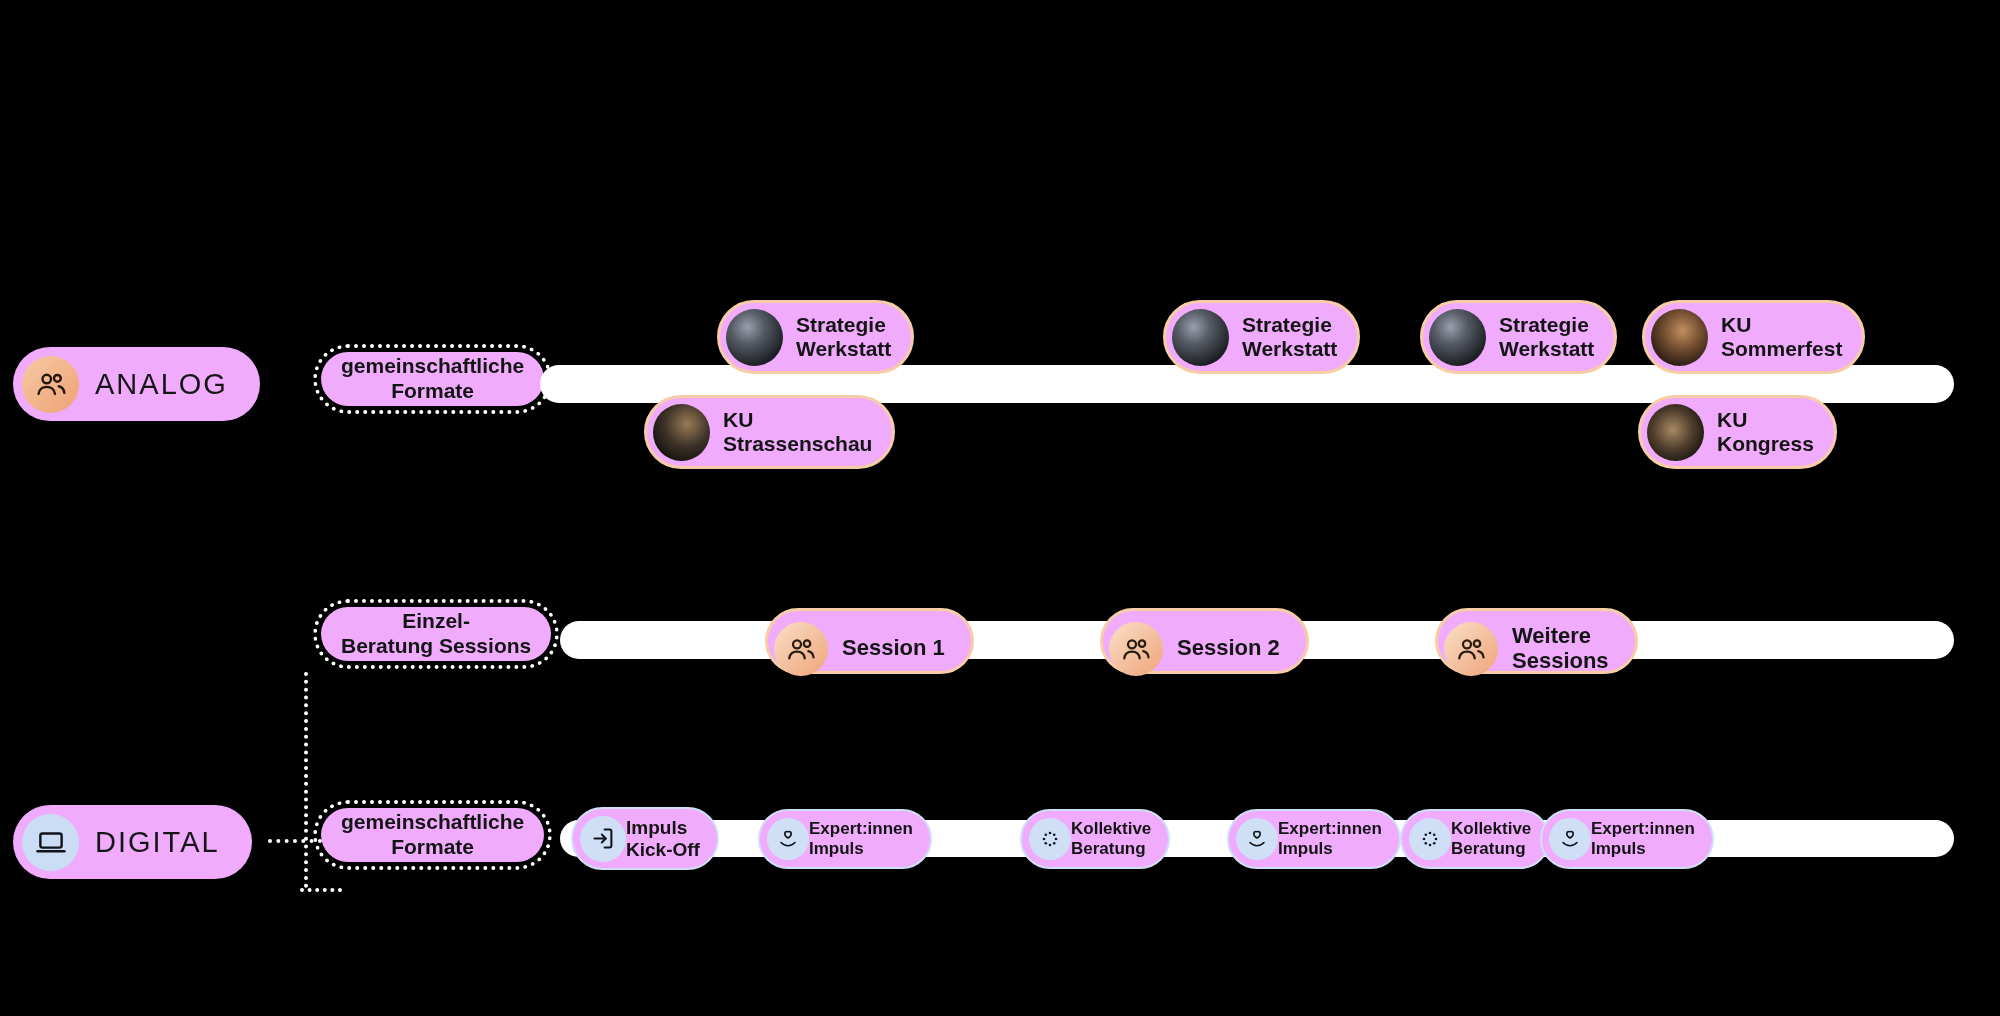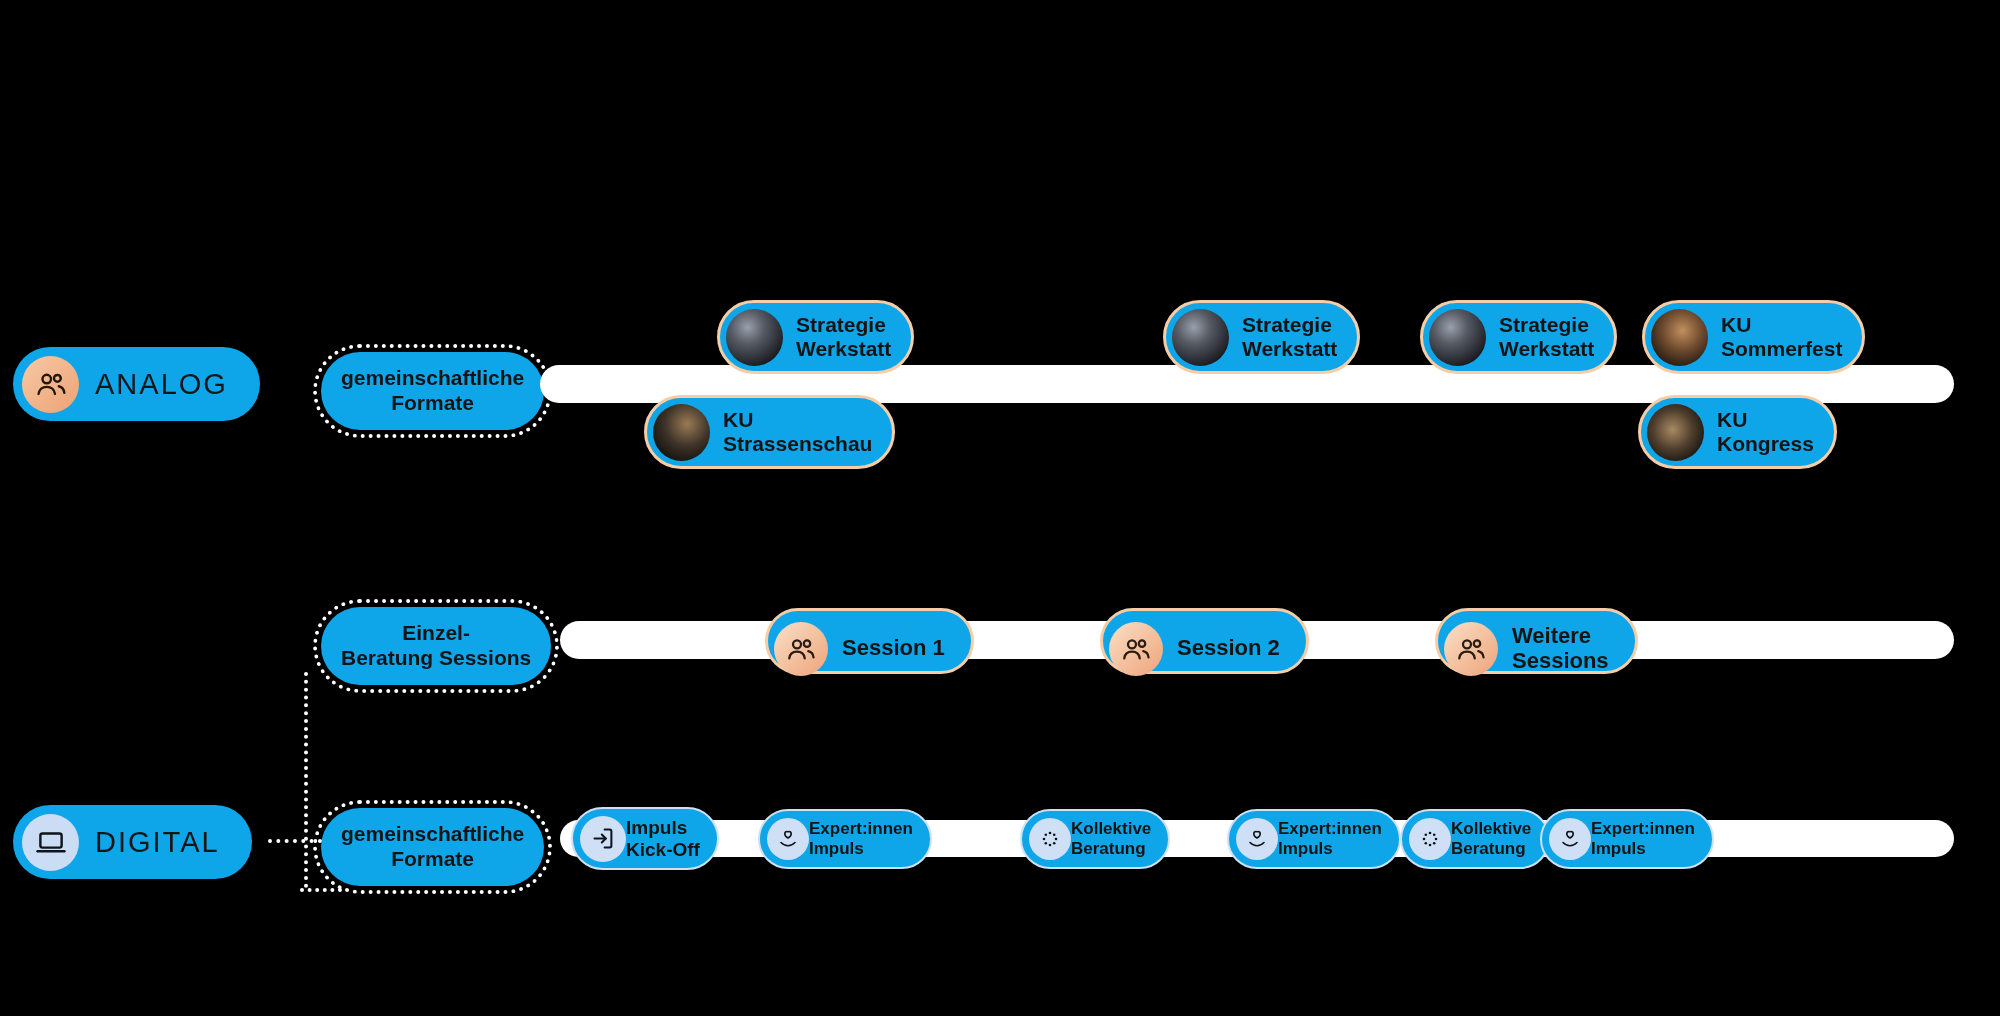--- a/index.html
+++ b/index.html
@@ -3,35 +3,35 @@
 <meta charset="utf-8">
 <style>
   * { box-sizing: border-box; margin: 0; padding: 0; }
   html, body { background: #000; }
   .canvas {
     position: relative; width: 2000px; height: 1016px;
     background: #000; overflow: hidden;
     font-family: "Liberation Sans", sans-serif; color: #141414;
   }
   .pill {
-    position: absolute; background: #0ea5e9; border-radius: 999px;
+    position: absolute; background: #f0abfc; border-radius: 999px;
     display: flex; align-items: center;
   }
   
   .track-pill { height: 74px; padding: 8px 32px 8px 9px; gap: 16px; }
   .track-circle {
     width: 57px; height: 57px; border-radius: 50%; flex: 0 0 auto;
     display: flex; align-items: center; justify-content: center; color: #241709;
   }
   .track-circle.analog { background: linear-gradient(135deg, #f7c9a4, #eda275); }
   .track-circle.digital { background: #cbddf5; color: #10131a; }
   .track-label { font-size: 29px; font-weight: 500; letter-spacing: 2px; color: #161616; }
   
   .dotted-pill {
-    height: 78px; padding: 0 20px; justify-content: center; text-align: center;
+    height: 54px; padding: 0 20px; justify-content: center; text-align: center;
     font-weight: 700; font-size: 21px; line-height: 1.18; white-space: pre-line;
     outline: 4px dotted #fff; outline-offset: 4px;
   }
   
   .bar { position: absolute; background: #fff; border-radius: 22px; }
   
   .event-pill { border: 3px solid #f6cda6; height: 74px; padding: 5px 20px 5px 6px; gap: 13px; }
   .event-photo { width: 57px; height: 57px; border-radius: 50%; flex: 0 0 auto; }
   .photo-a { background: radial-gradient(circle at 38% 32%, #9aa0ac 0%, #555a64 32%, #17191d 78%); }
   .photo-b { background: radial-gradient(circle at 55% 38%, #c2905e 0%, #6e4a2e 42%, #1f150e 82%); }

